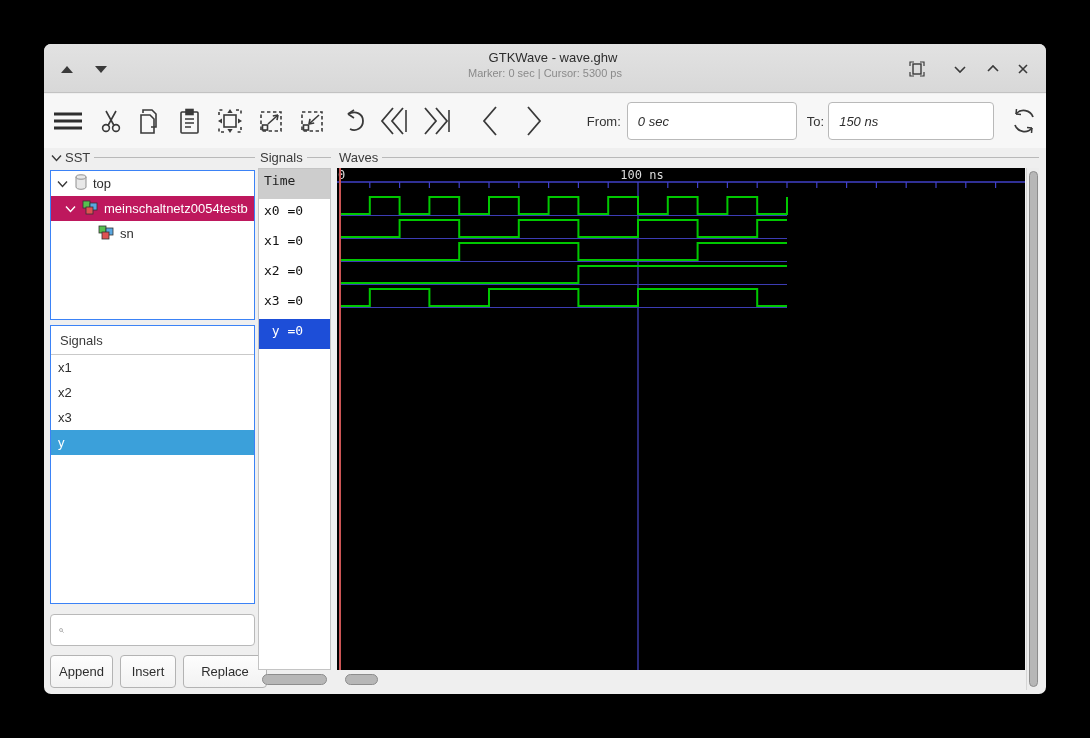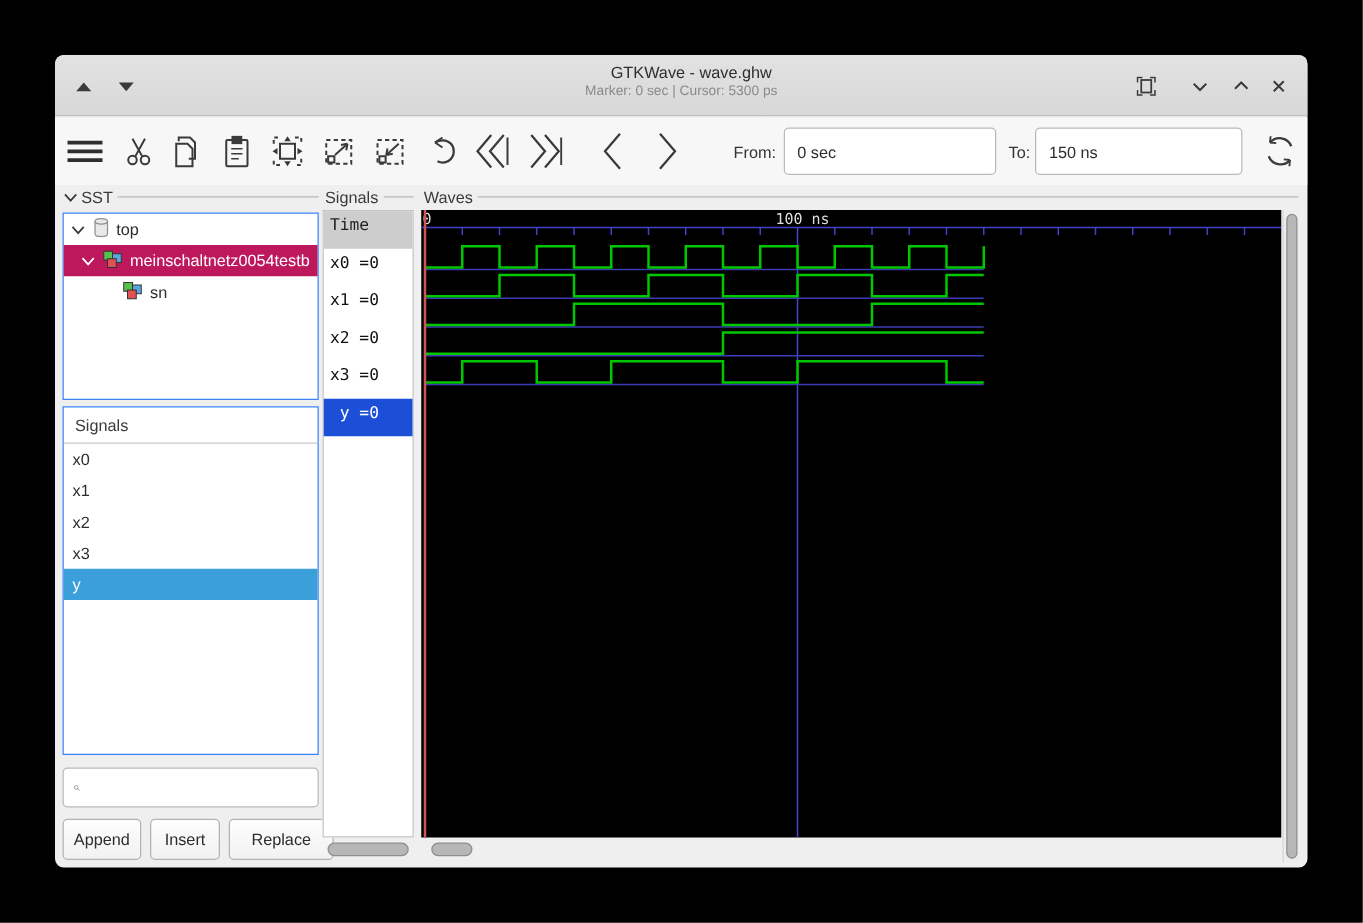--- a/index.html
+++ b/index.html
@@ -18,21 +18,21 @@
   .tri-up   { width:0;height:0;border-left:6px solid transparent;border-right:6px solid transparent;border-bottom:7px solid #3a3a3a; }
   .tri-down { width:0;height:0;border-left:6px solid transparent;border-right:6px solid transparent;border-top:7px solid #3a3a3a; }
 
   
   .toolbar { position:absolute; left:0; top:50px; width:100%; height:54px; background:#f7f7f7;
              display:flex; align-items:center; }
   .tbi { height:34px; display:flex; align-items:center; justify-content:center; color:#3a3a3a; }
   .tbi svg { display:block; }
   .tb-label { font-size:13px; color:#333; }
   .tb-input { height:38px; background:#fff; border:1px solid #b9b9b9; border-radius:4px;
-              font-size:13px; color:#2d2d2d; padding:0 10px; outline:none; }
+              font-size:13px; color:#2d2d2d; padding:0 10px; outline:none;font-style:italic; }
 
   
   .framelabel { position:absolute; display:flex; align-items:center; font-size:13px; color:#3a3a3a; }
   .framelabel .rule { flex:1; height:0; border-top:1px solid #b9b9b9; margin-left:4px; }
   .chev { display:inline-block; margin-right:3px; }
 
   .panelbox { position:absolute; background:#fff; border:1px solid #3b82f6; }
 
   .treerow { position:relative; height:25px; display:flex; align-items:center; font-size:13px; color:#2d2d2d; white-space:nowrap; overflow:hidden; }
   .treerow.sel { background:#be185d; color:#fff; }
@@ -265,21 +265,20 @@
               <rect x="8" y="4" width="7" height="7" fill="#5aa7e0"></rect>
               <rect x="4" y="8" width="7" height="7" fill="#e05252"></rect>
             </g>
           </svg></span>
       <span>sn</span>
     </div>
   </div>
 
   <div class="panelbox" style="left:6px; top:281px; width:205px; height:279px;">
     <div class="listhead">Signals</div>
-    <div class="listrow">x0</div>
     <div class="listrow">x1</div>
     <div class="listrow">x2</div>
     <div class="listrow">x3</div>
     <div class="listrow sel">y</div>
   </div>
 
   <div class="searchbox" style="left:6px; top:570px; width:205px; height:32px;">
     <svg width="15" height="15" viewBox="0 0 15 15">
         <g stroke="#6d6d6d" stroke-width="1.5" fill="none">
           <circle cx="6" cy="6" r="4.5"></circle>

